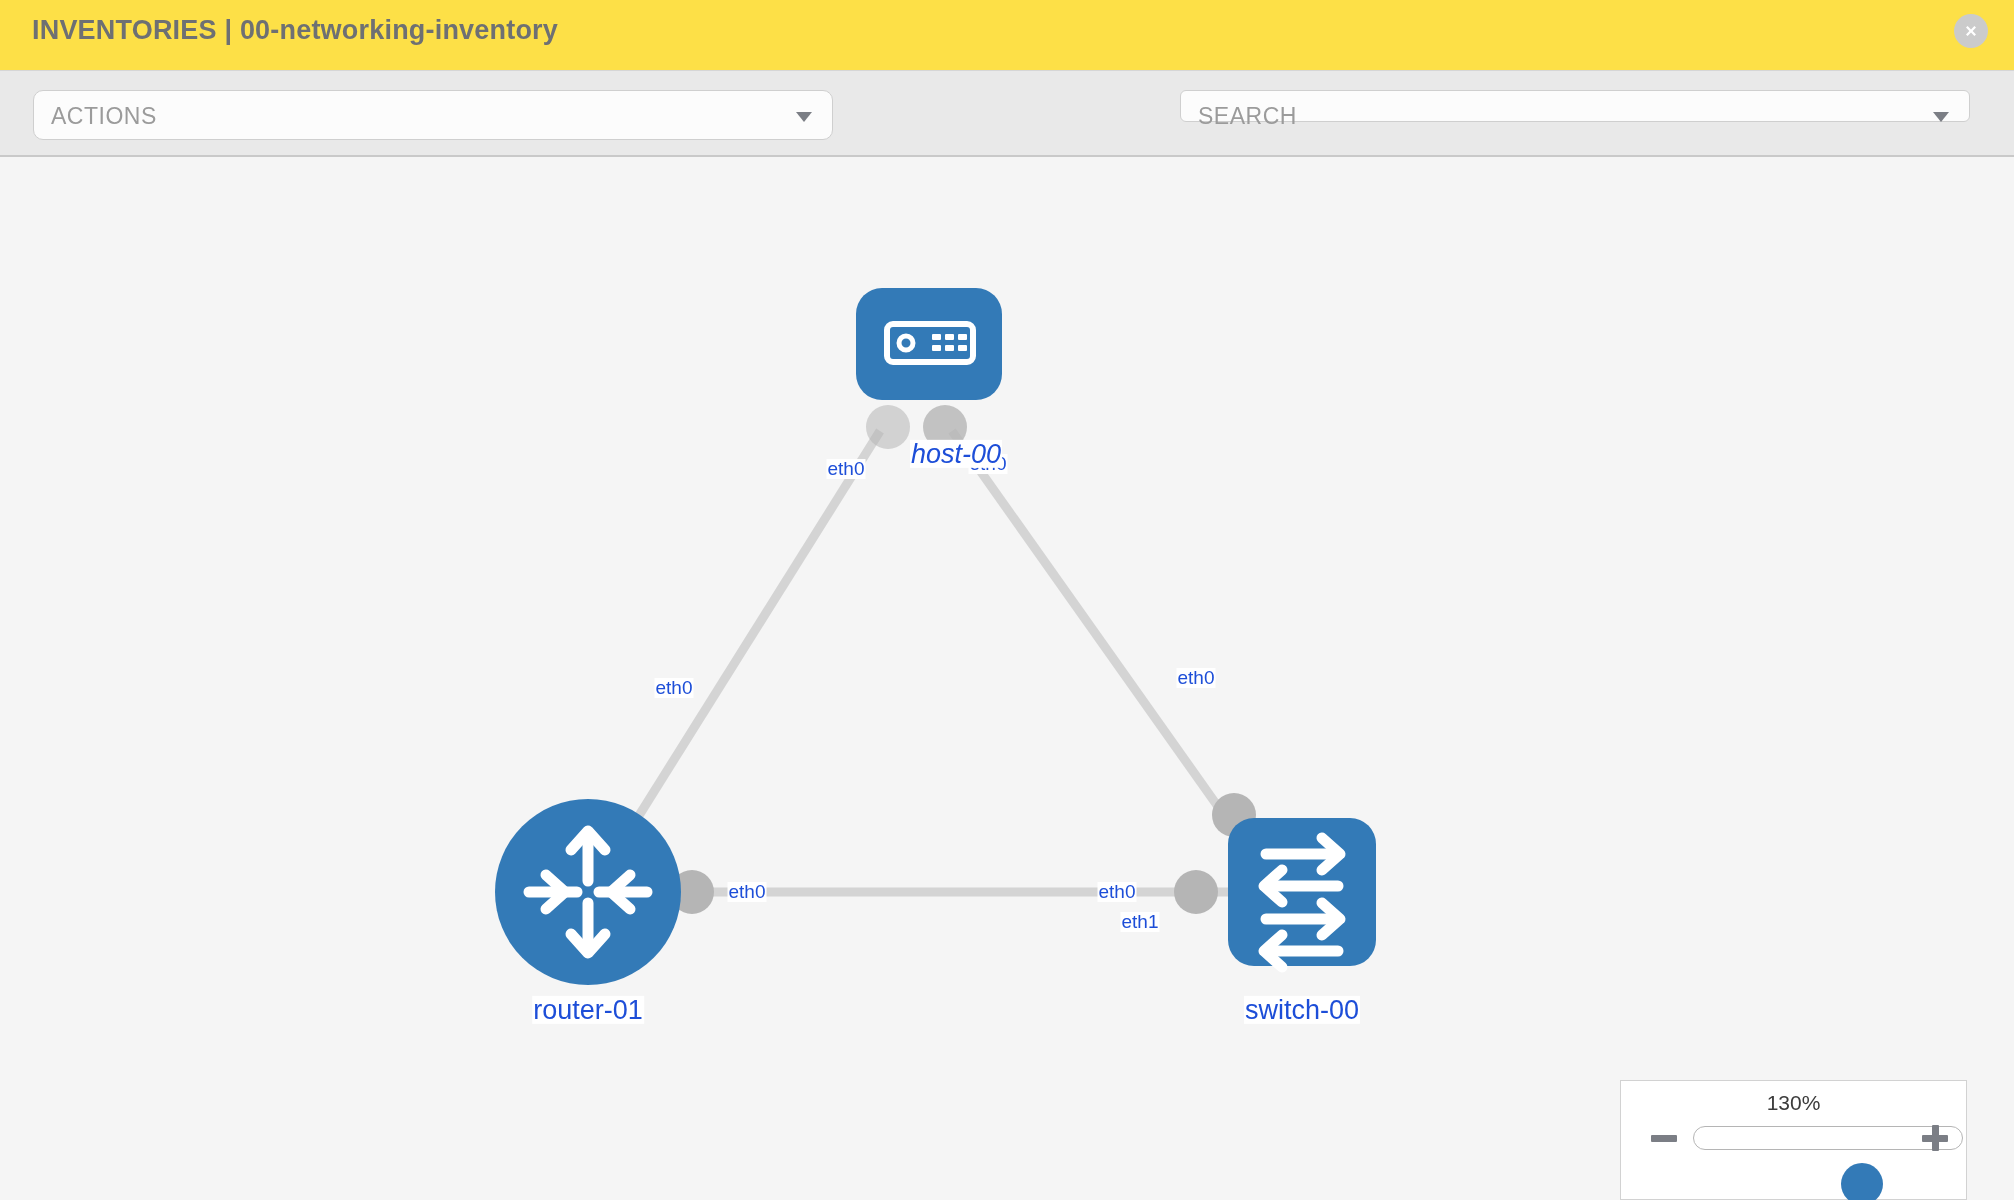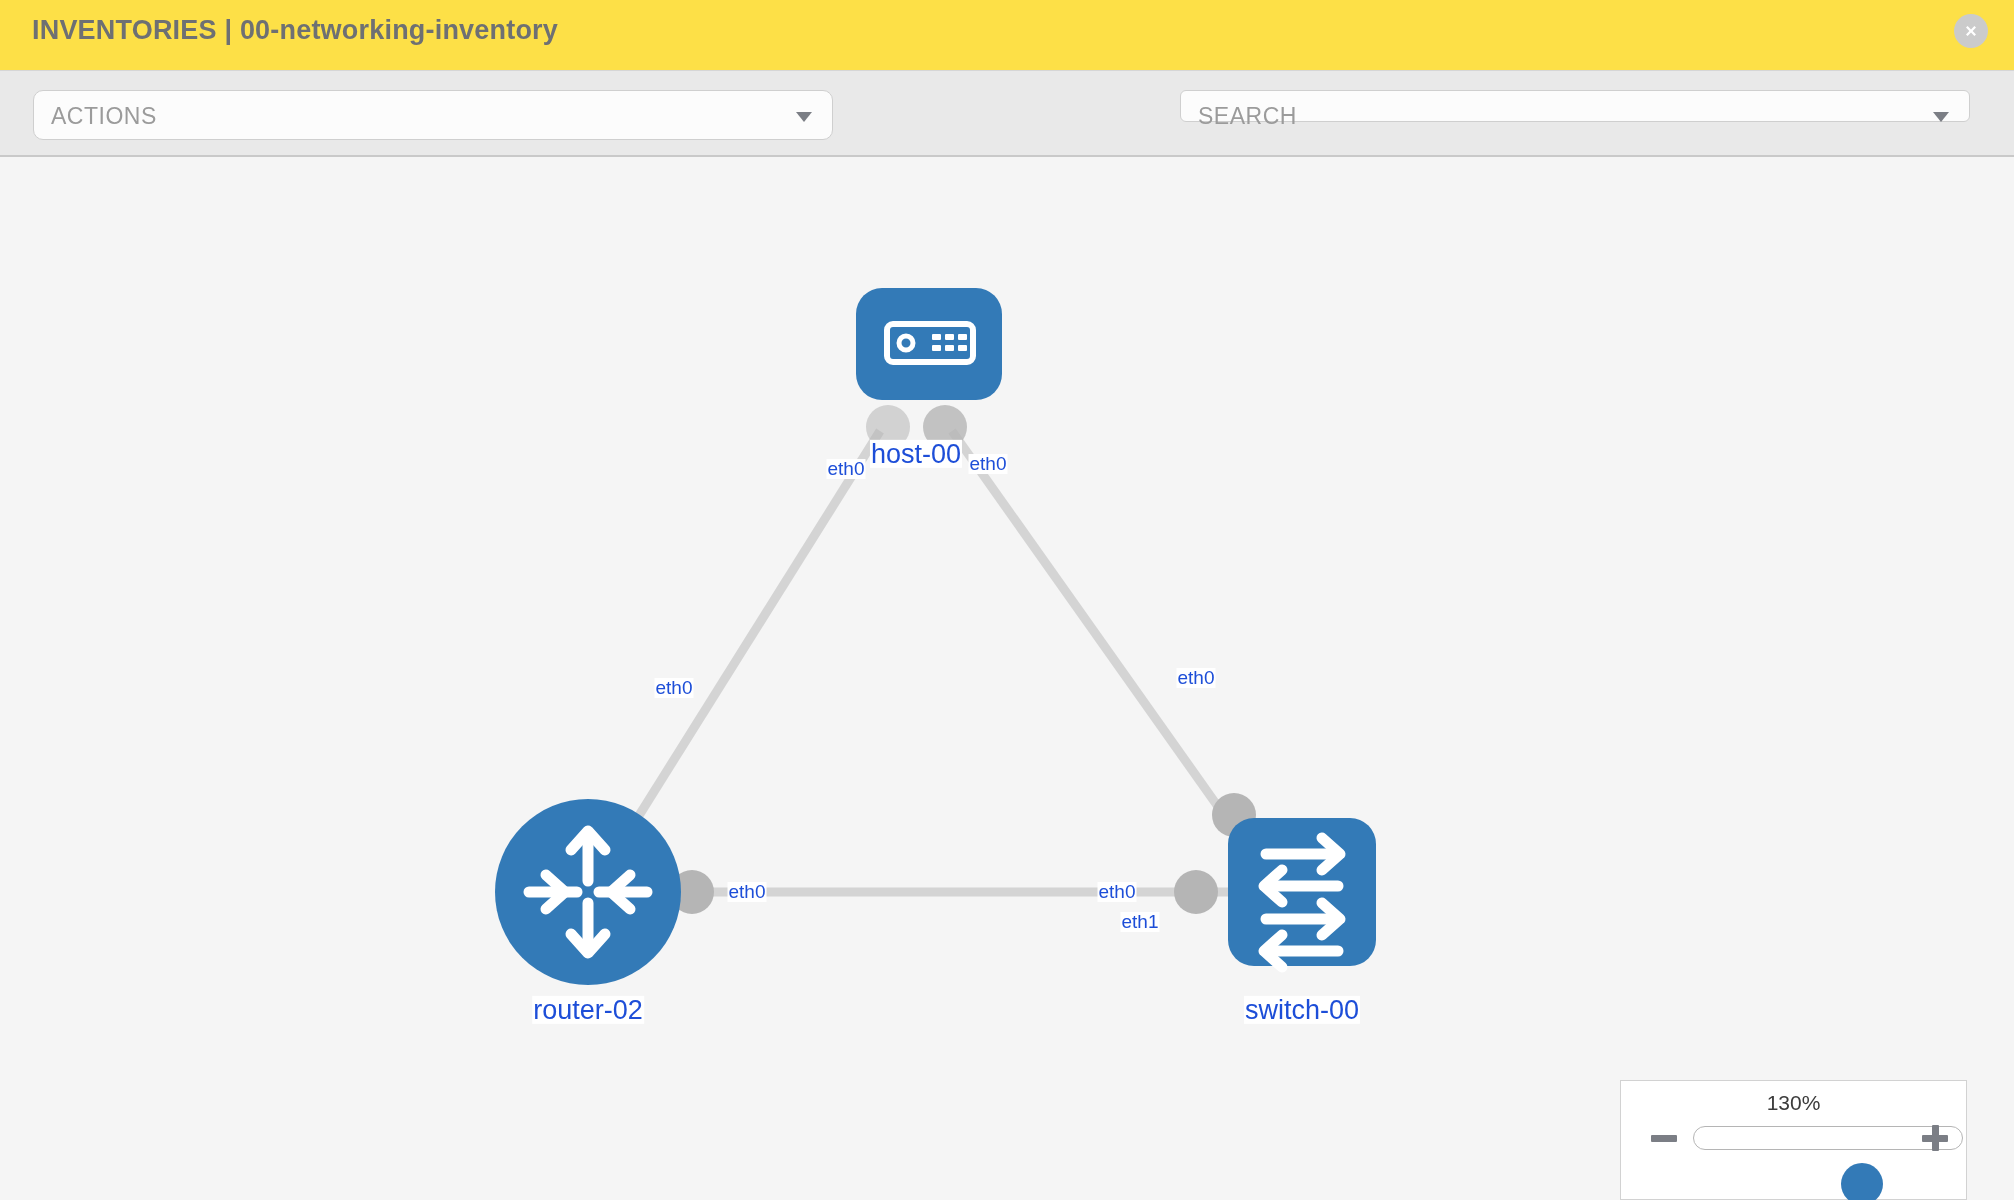--- a/index.html
+++ b/index.html
@@ -231,22 +231,22 @@
     </svg>
 
     <div class="node-label iface" style="left:846px; top:310px;">eth0</div>
     <div class="node-label iface" style="left:988px; top:305px;">eth0</div>
     <div class="node-label iface" style="left:674px; top:529px;">eth0</div>
     <div class="node-label iface" style="left:1196px; top:519px;">eth0</div>
     <div class="node-label iface" style="left:747px; top:733px;">eth0</div>
     <div class="node-label iface" style="left:1117px; top:733px;">eth0</div>
     <div class="node-label iface" style="left:1140px; top:763px;">eth1</div>
 
-    <div class="node-label name" style="left:916px; top:295px;">host-00</div>
-    <div class="node-label name" style="left:588px; top:851px;">router-02</div>
+    <div class="node-label name" style="left:956px; top:295px;font-style:italic;">host-00</div>
+    <div class="node-label name" style="left:588px; top:851px;">router-01</div>
     <div class="node-label name" style="left:1302px; top:851px;">switch-00</div>
 
     <div class="zoom-panel" style="top:921px; left:1620px;">
       <div class="zoom-value">130%</div>
       <div class="zoom-minus">
         <span class="bar-h"></span>
       </div>
       <div class="zoom-track">
         <div class="zoom-thumb"></div>
       </div>

